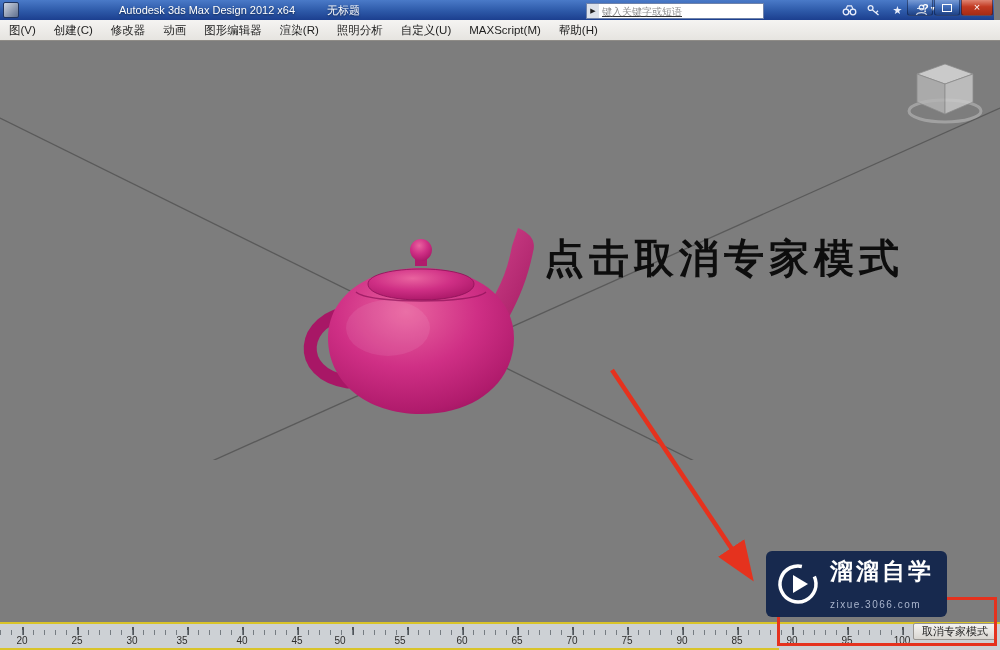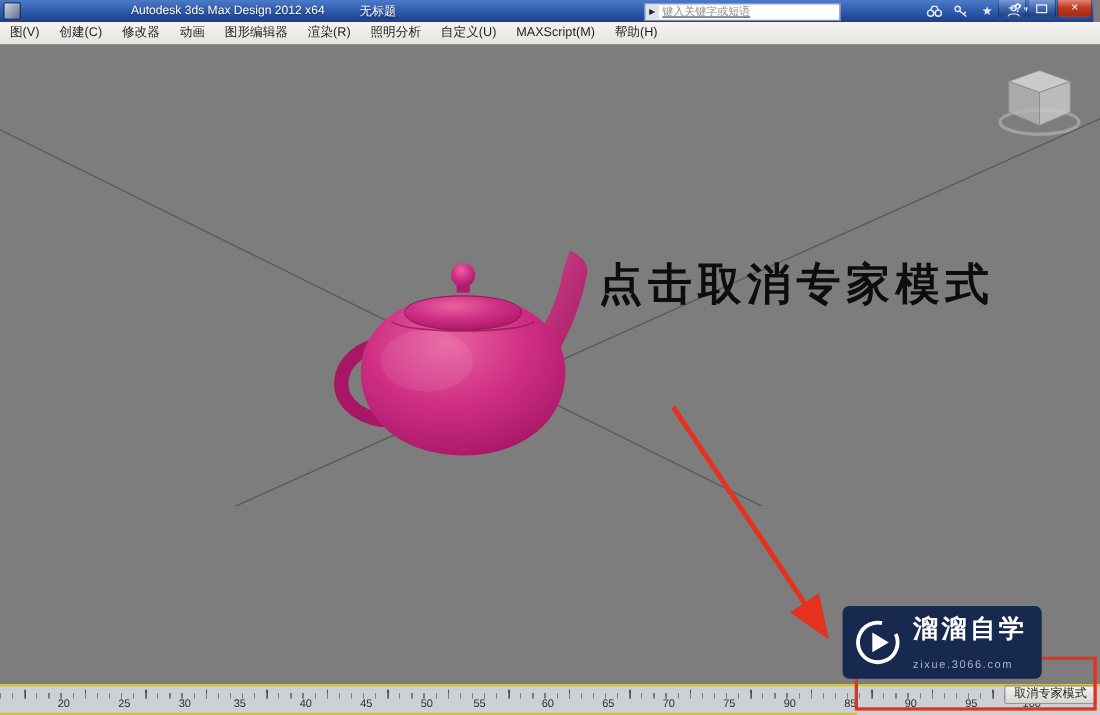--- a/index.html
+++ b/index.html
@@ -67,21 +67,21 @@
   
   .bottombar{position:absolute;top:622px;left:0;width:1000px;height:28px;background:#cdd1d5;z-index:10;}
   .yellow-top{position:absolute;top:0;left:0;width:1000px;height:2px;
     background:var(--c-highlight_yellow,#d9c42a);}
   .yellow-bottom{position:absolute;bottom:0;left:0;width:779px;height:2px;
     background:var(--c-highlight_yellow,#d9c42a);}
   .ticks-minor{position:absolute;top:8px;left:0;width:1000px;height:5px;
     background:repeating-linear-gradient(90deg,#757c82 0,#757c82 1px,transparent 1px,transparent 11px);}
   .ticks-major{position:absolute;top:5px;left:22px;width:978px;height:8px;
     background:repeating-linear-gradient(90deg,#4f5459 0,#4f5459 1.5px,transparent 1.5px,transparent 55px);}
-  .tl-label{position:absolute;top:13px;transform:translateX(-50%);font-size:10px;color:#2e2e2e;margin-left:36px;}
+  .tl-label{position:absolute;top:13px;transform:translateX(-50%);font-size:10px;color:#2e2e2e;}
   .expert-btn{position:absolute;right:3px;top:1px;height:15px;line-height:15px;padding:0 8px;
     font-size:11px;color:#1f1f1f;background:linear-gradient(#f5f4f2,#d9d6d1);
     border:1px solid #979490;border-radius:2px;cursor:pointer;z-index:11;}
 </style>
 </head>
 <body>
 
 <div class="titlebar">
   <div class="app-icon"></div>
   <span class="title-text">Autodesk 3ds Max Design 2012 x64</span>
@@ -212,21 +212,21 @@
   <div class="yellow-top"></div>
   <div style="position:absolute;inset:0;">
     <div class="ticks-major"></div>
     <div class="ticks-minor"></div>
   <span class="tl-label" style="left: 22px;">20</span>
       <span class="tl-label" style="left: 77px;">25</span>
       <span class="tl-label" style="left: 132px;">30</span>
       <span class="tl-label" style="left: 182px;">35</span>
       <span class="tl-label" style="left: 242px;">40</span>
       <span class="tl-label" style="left: 297px;">45</span>
-      <span class="tl-label" style="left: 352px;">50</span>
+      <span class="tl-label" style="left: 340px;">50</span>
       <span class="tl-label" style="left: 400px;">55</span>
       <span class="tl-label" style="left: 462px;">60</span>
       <span class="tl-label" style="left: 517px;">65</span>
       <span class="tl-label" style="left: 572px;">70</span>
       <span class="tl-label" style="left: 627px;">75</span>
       <span class="tl-label" style="left: 682px;">90</span>
       <span class="tl-label" style="left: 737px; text-align: center;">85</span>
       <span class="tl-label" style="left: 792px;">90</span>
       <span class="tl-label" style="left: 847px;">95</span>
       <span class="tl-label" style="left: 902px;">100</span>

